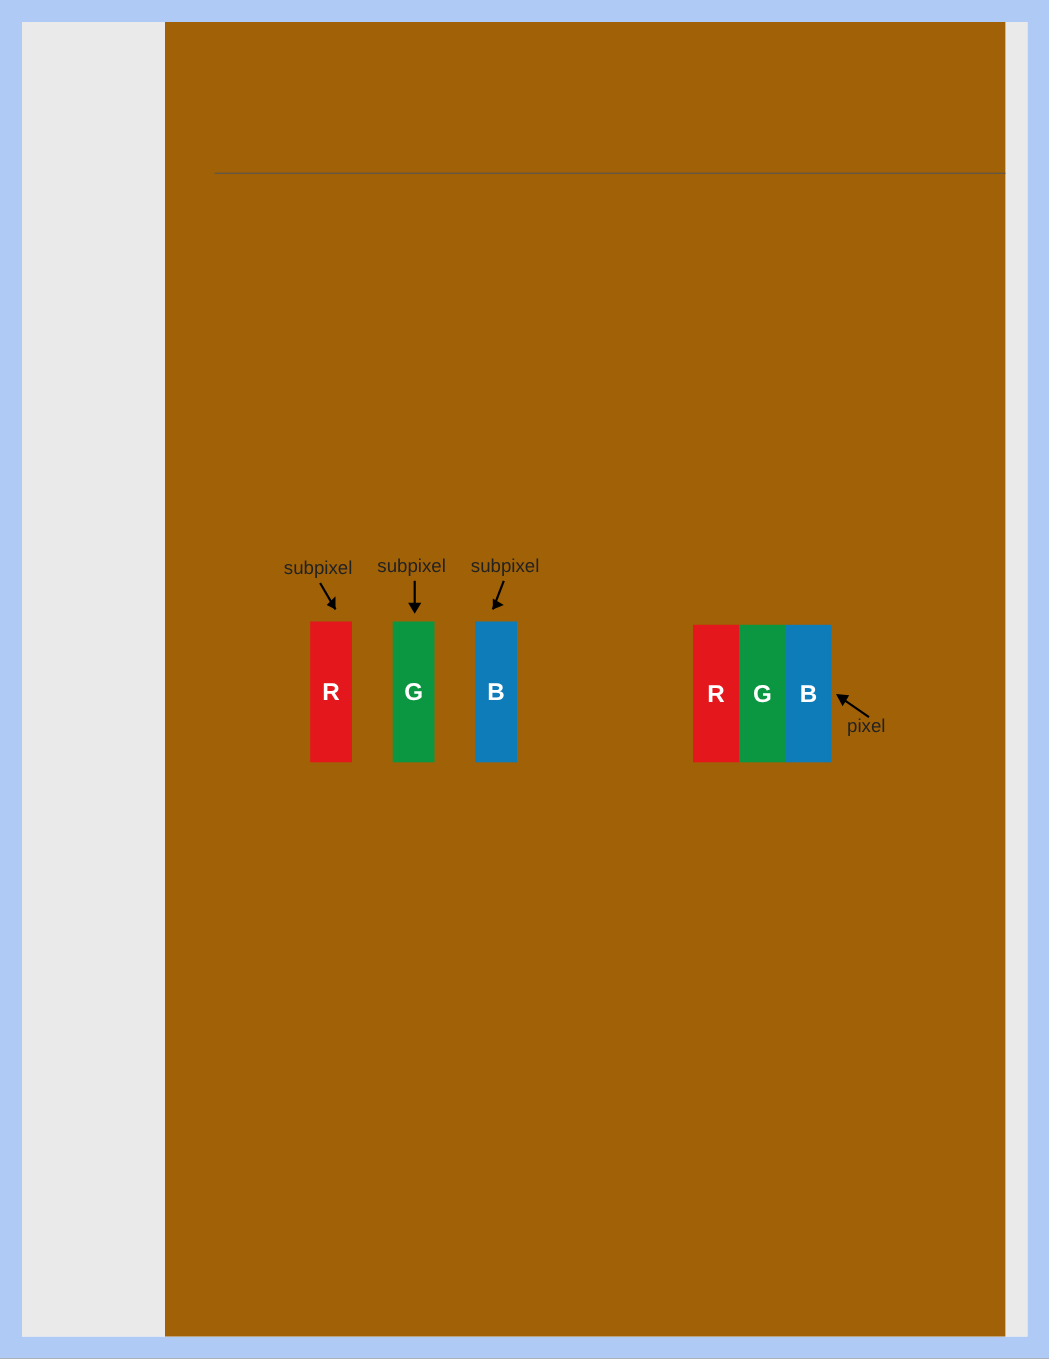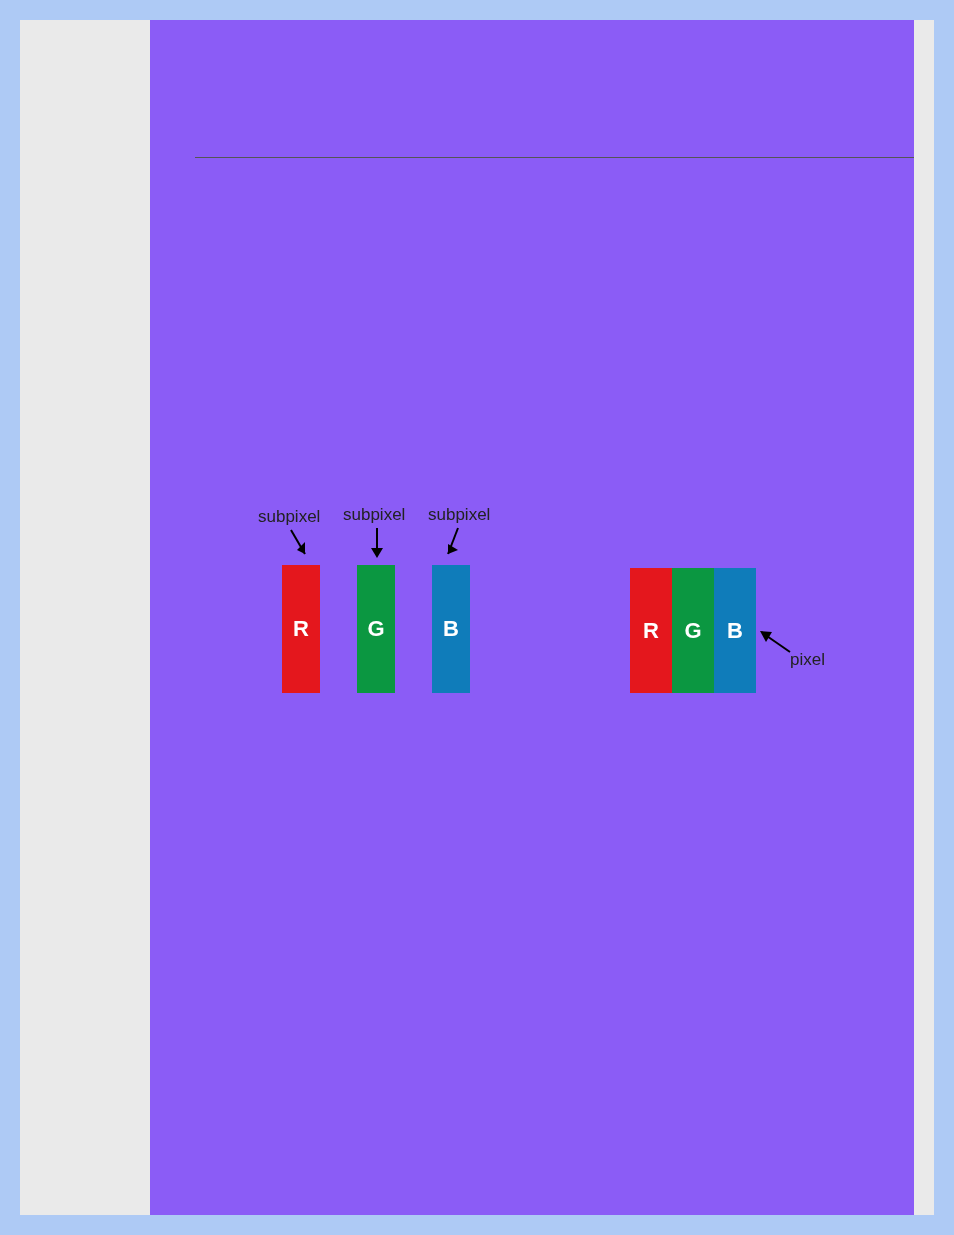--- a/index.html
+++ b/index.html
@@ -37,21 +37,21 @@
     height: 100%;
     background: #eaeaea;
   }
   
   .page {
     position: absolute;
     left: 130px;
     right: 20px;
     top: 0;
     bottom: 0;
-    background: #8b5cf6;
+    background: #a16207;
   }
   .hr {
     position: absolute;
     left: 45px;
     right: 0;
     top: 137px;
     height: 0;
     border-top: 1px solid #555;
   }
   .diagram {
@@ -138,17 +138,17 @@
         <span class="letter" style="font-size:22px;">G</span>
       </div>
       <div class="bar" id="pixB" style="left: 564px; top: 548px; width: 42px; height: 125px; background: rgb(15, 124, 186);">
         <span class="letter" style="font-size:22px;">B</span>
       </div>
 
       <svg class="arrow" style="left:606px; top:608px; width:40px; height:30px;">
         <line x1="34" y1="24" x2="8" y2="6" stroke="#000" stroke-width="2"></line>
         <polygon points="4,3 16,4 10,14" fill="#000"></polygon>
       </svg>
-      <div class="label" style="left:640px; top:630px;">pixel</div>
+      <div class="label" style="left:620px; top:630px;">pixel</div>
 
     </div>
   </div>
 </div>
 
 </body></html>

